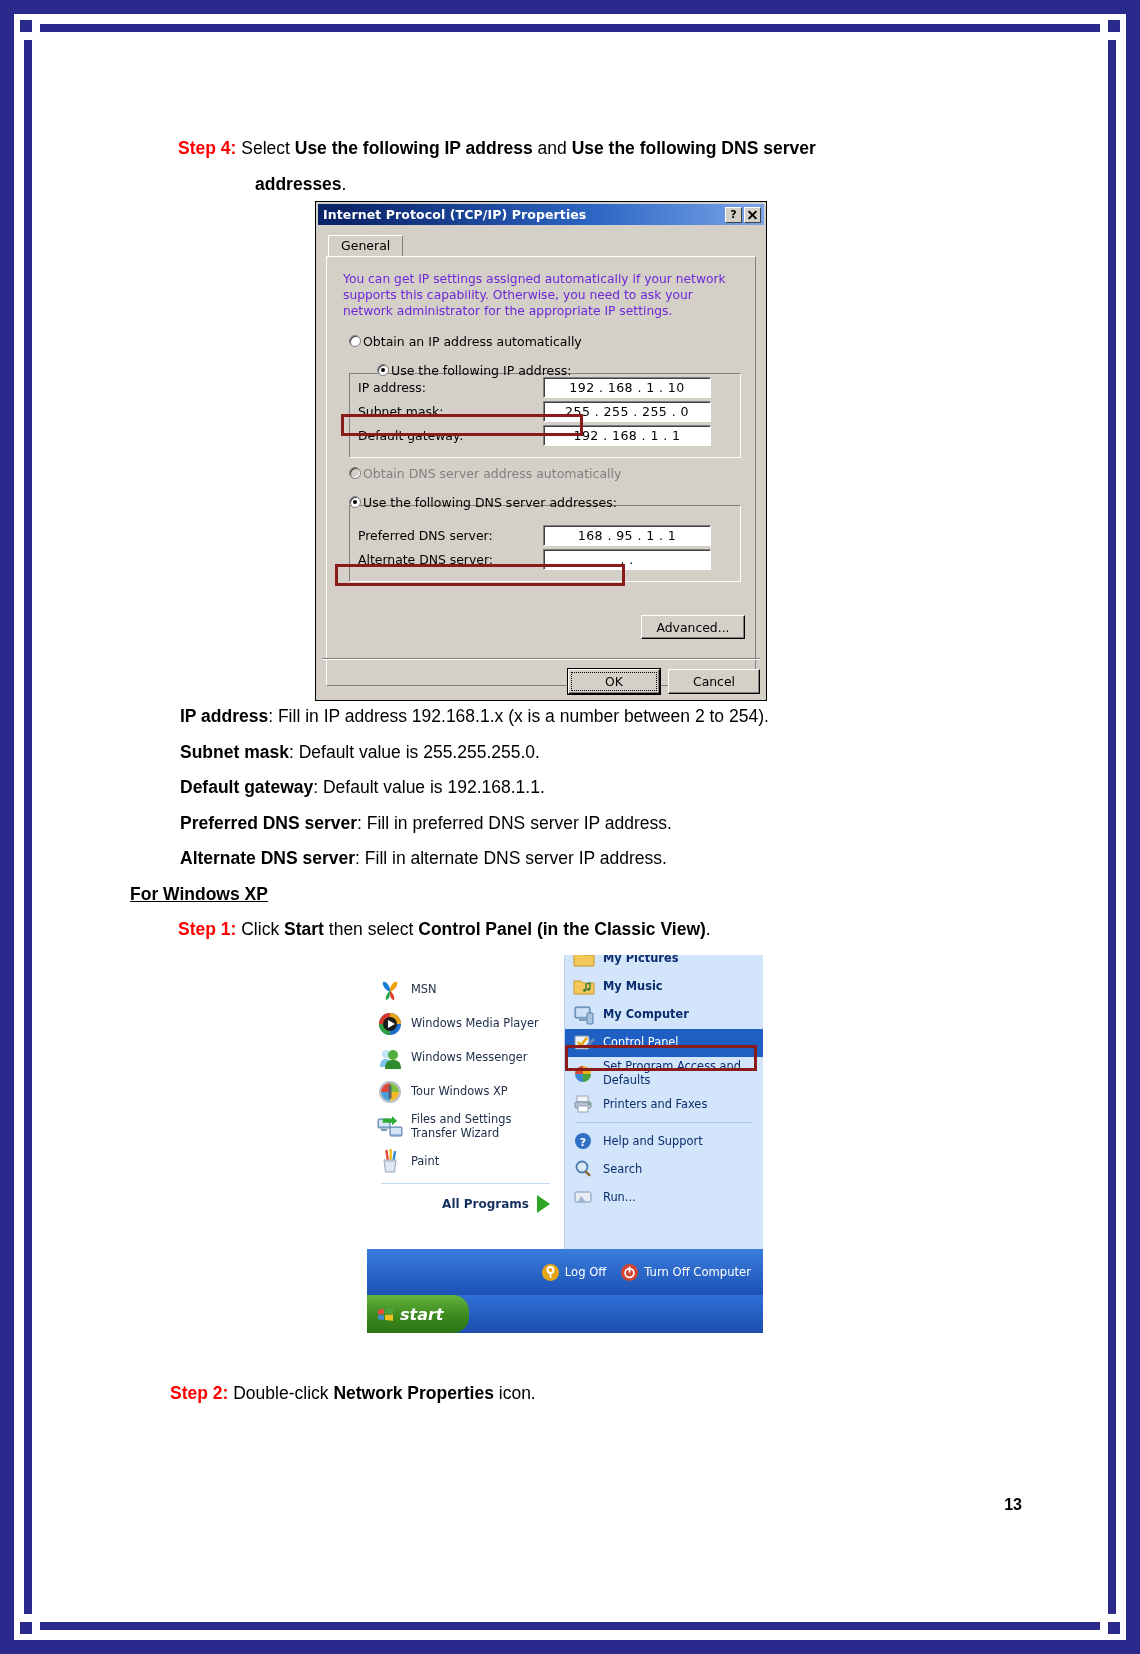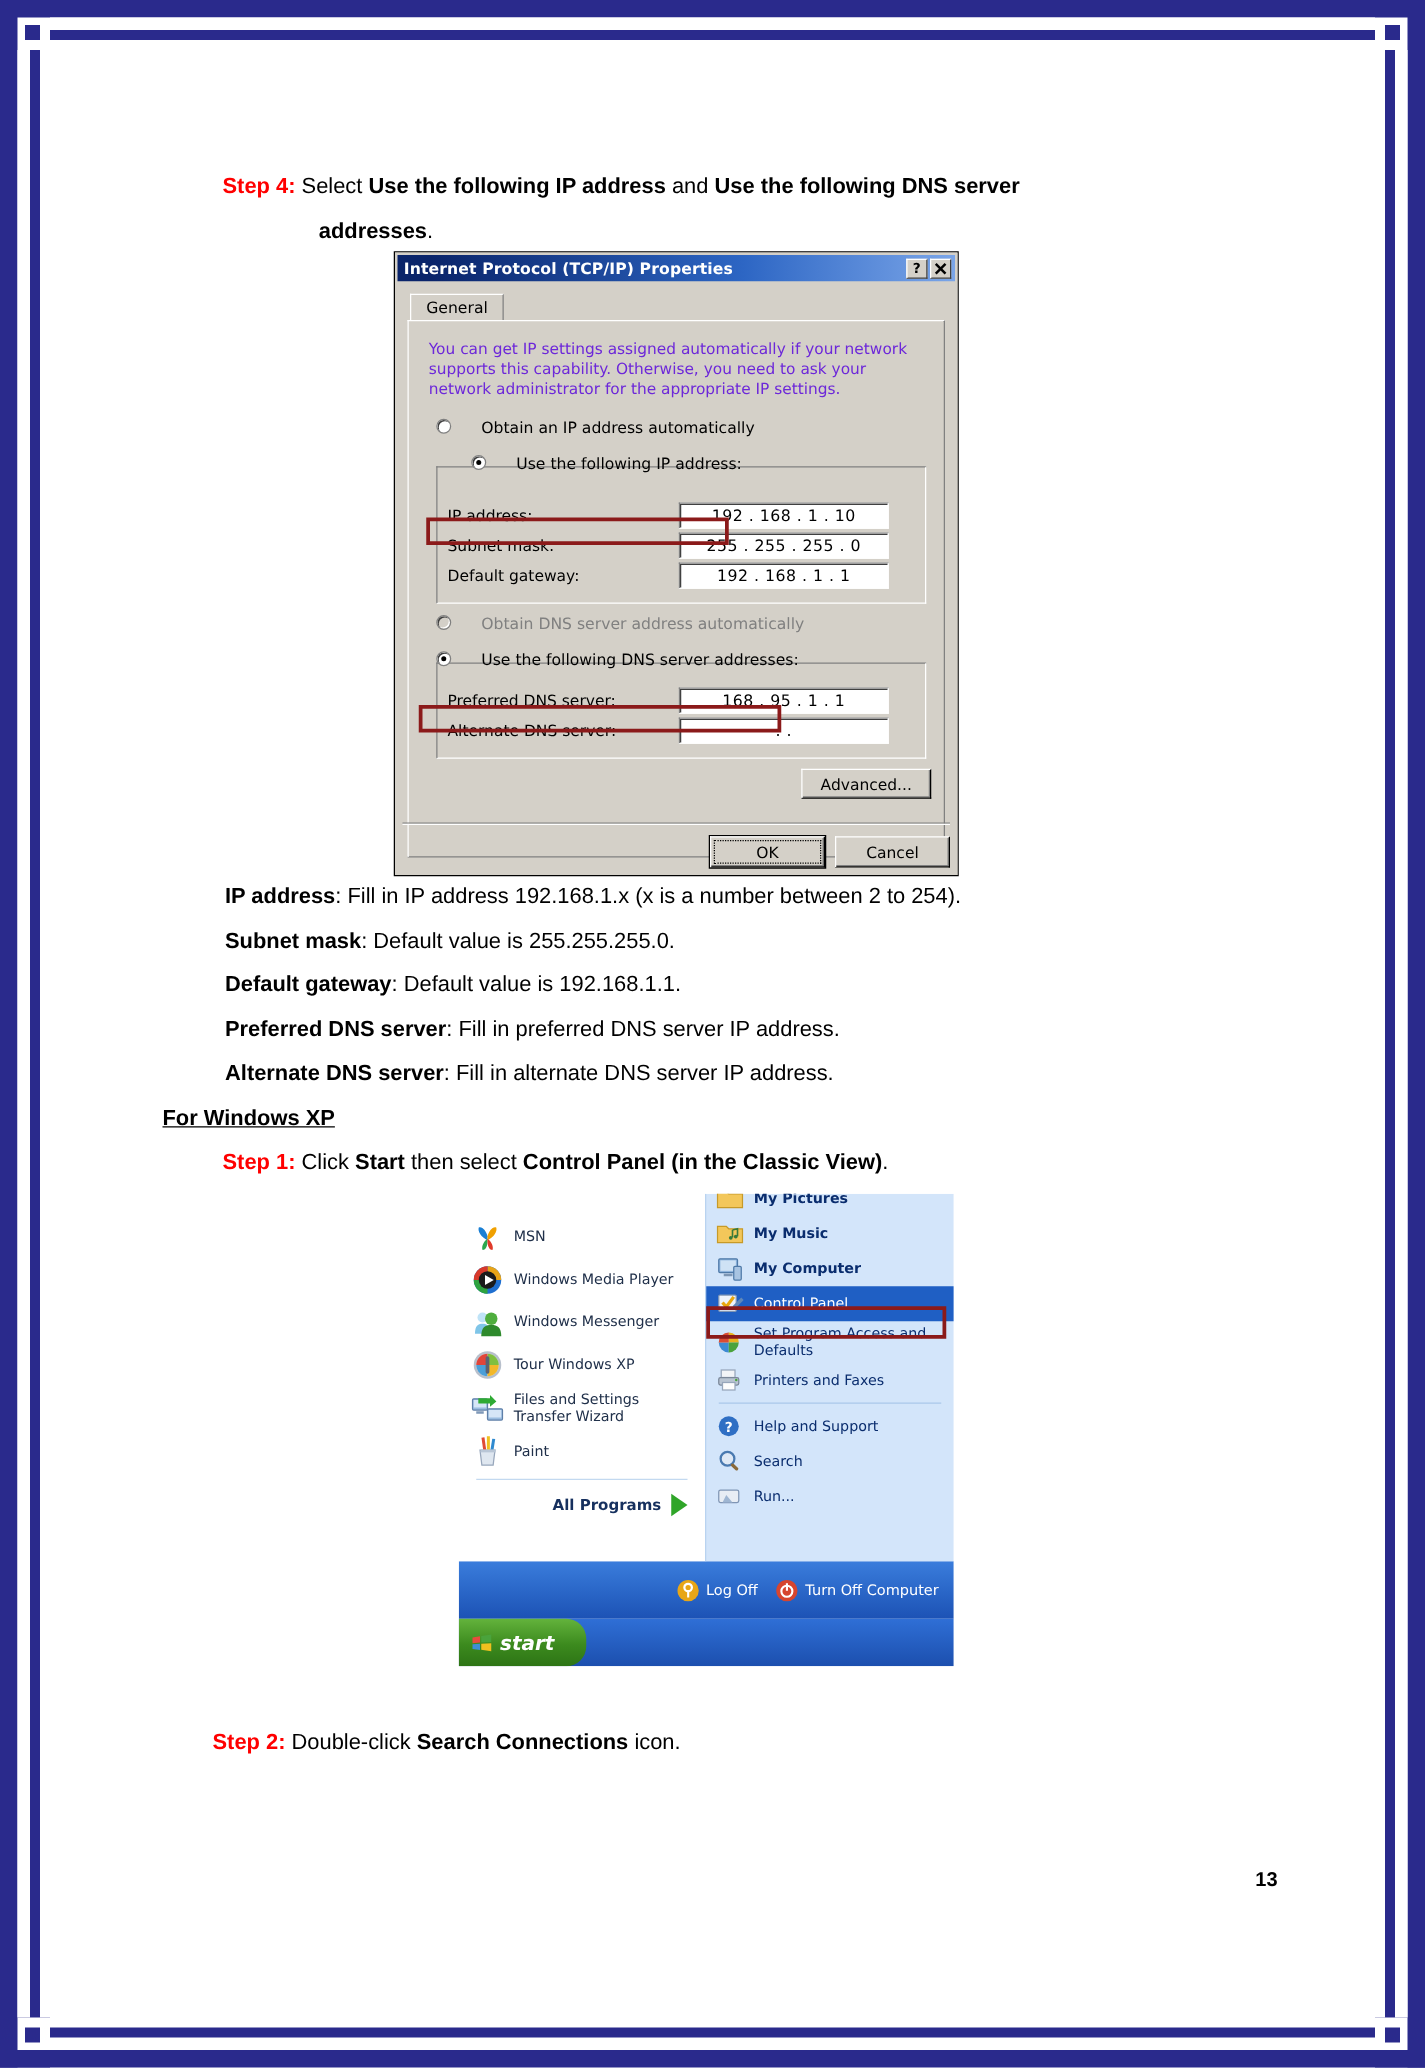--- a/index.html
+++ b/index.html
@@ -88,40 +88,40 @@
     background:#d4d0c8; border:1px solid; border-color:#fff #808080 #d4d0c8 #fff;
     position:relative; top:0;
   }
   .tabpanel {
     border:1px solid; border-color:#fff #808080 #808080 #fff;
     background:#d4d0c8; padding:10px 12px 8px 12px; margin-top:-1px; height:430px; position:relative;
   }
 
   .desc { font-size:12.3px; color:#6d28d9; line-height:1.32; margin:4px 2px 12px 4px; }
 
-  .radio-row { display:flex; align-items:center; gap:24px; font-size:12.5px; margin:14px 0 3px 10px; }
+  .radio-row { display:flex; align-items:center; gap:2px; font-size:12.5px; margin:14px 0 3px 10px; }
   .radio {
     width:12px; height:12px; border-radius:50%;
     background:#fff; border:1px solid #808080;
     box-shadow:inset 1px 1px 0 #404040, inset -1px -1px 0 #fff;
     position:relative; flex:0 0 auto;
   }
   .radio.on::after {
     content:""; position:absolute; width:4px; height:4px; border-radius:50%;
     background:#000; left:3px; top:3px;
   }
   .radio.dim { background:#d4d0c8; }
   .dim-text { color:#808080; }
   .u { text-decoration:underline; }
 
   .group {
     border:1px solid #fff; border-top-color:#808080; border-left-color:#808080;
     margin:0 2px 6px 10px; padding:14px 8px 8px 8px; position:relative;
   }
-  .group.ip  { margin-top:-8px; padding-top:25px; }
+  .group.ip  { margin-top:-8px; padding-top:0; }
   .field-row { display:flex; align-items:center; margin:3px 0; }
   .field-label { font-size:12.4px; width:185px; color:#000; }
   .field-box {
     width:168px; height:21px; background:#fff;
     border:1px solid; border-color:#808080 #fff #fff #808080;
     box-shadow:inset 1px 1px 0 #404040;
     display:flex; align-items:center; justify-content:center;
     font-size:12.6px; letter-spacing:.4px; color:#000;
   }
 
@@ -579,18 +579,18 @@
           </svg>
         </span>
         <span>start</span>
       </div>
     </div>
   </div>
 
   <div id="step2-line">
     <span class="step-label">Step 2:</span>
     <span>Double-click</span>
-    <span class="b">Search Connections</span>
+    <span class="b">Network Properties</span>
     <span>icon.</span>
   </div>
 
   <div id="page-number">13</div>
 </div>
 
 </body></html>

